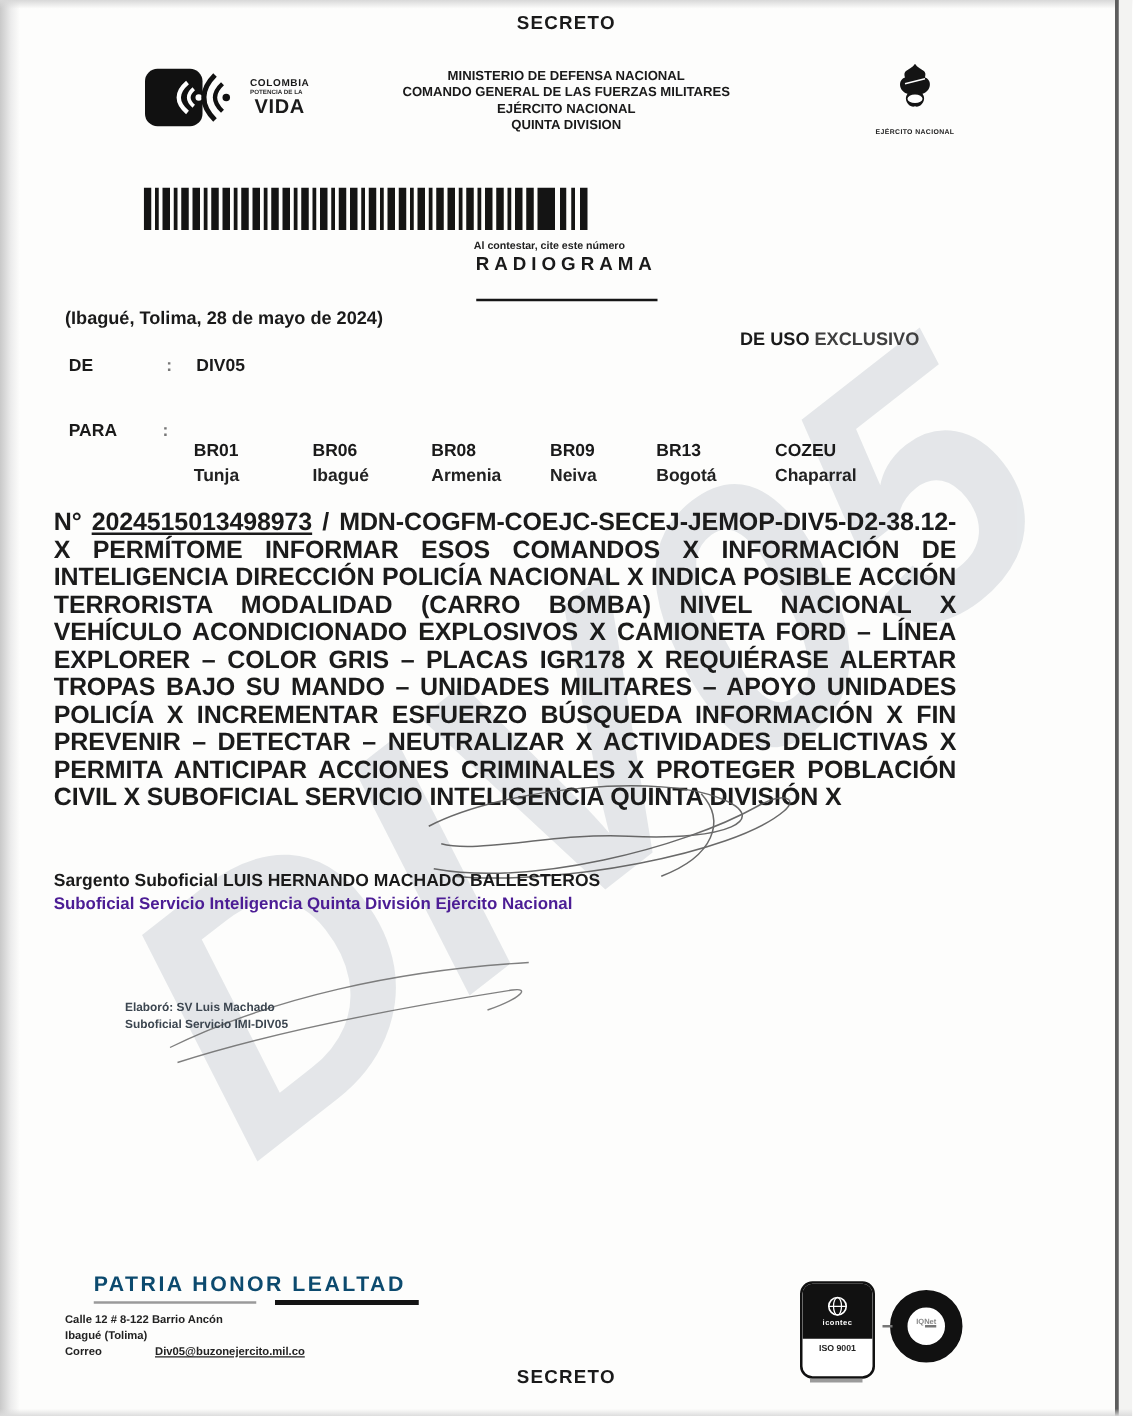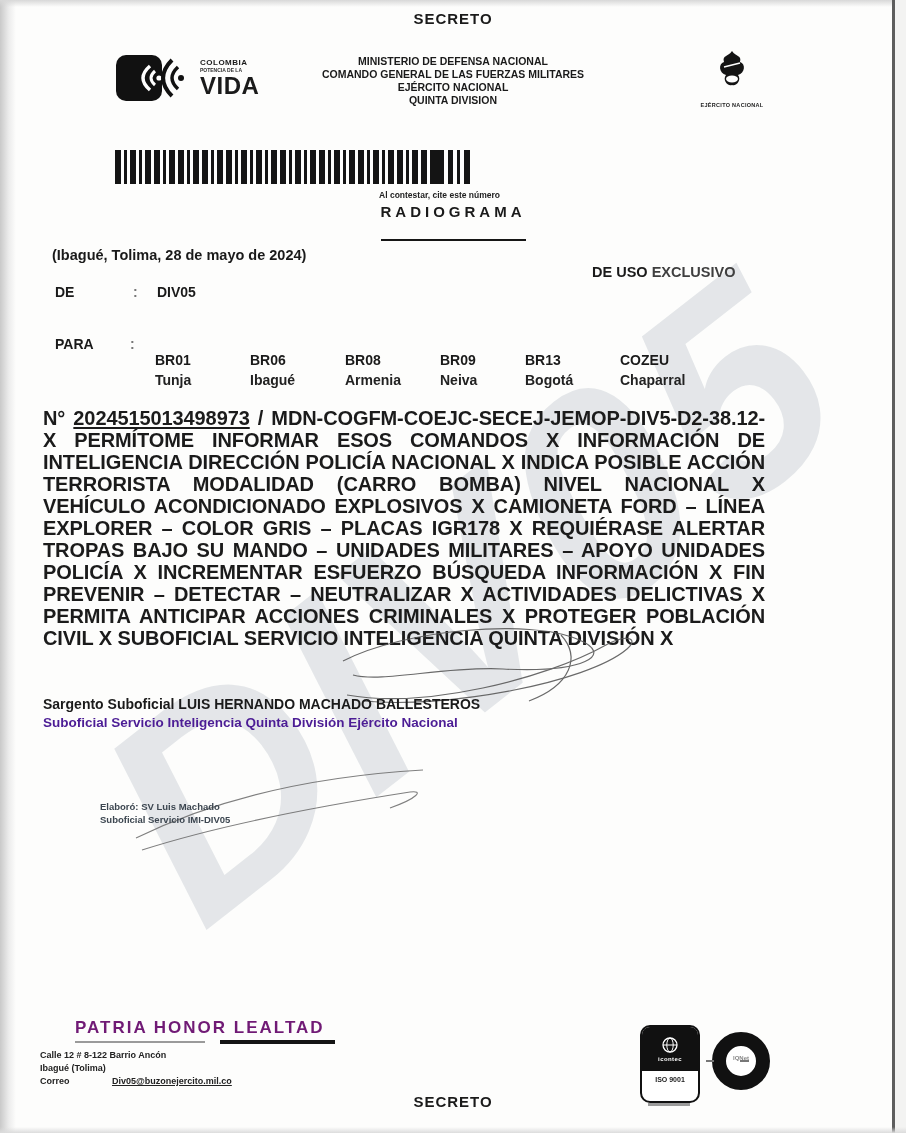--- a/index.html
+++ b/index.html
@@ -31,21 +31,21 @@
   .secreto-top{position:absolute;top:10px;left:0;right:0;text-align:center;
     font-size:15px;font-weight:700;letter-spacing:1px;}
   .secreto-bottom{position:absolute;top:1093px;left:0;right:0;text-align:center;
     font-size:15px;font-weight:700;letter-spacing:1px;}
 
   
   .vida-logo{position:absolute;left:116px;top:50px;display:flex;align-items:center;gap:2px;}
   .vida-text{display:flex;flex-direction:column;line-height:1;margin-left:-14px;}
   .vida-l1{font-size:8px;font-weight:700;letter-spacing:.5px;}
   .vida-l2{font-size:5px;font-weight:600;color:#2e2e2e;margin:1px 0;}
-  .vida-l3{font-size:24px;font-weight:800;letter-spacing:.5px;}
+  .vida-l3{font-size:16px;font-weight:800;letter-spacing:.5px;text-align:center;}
   .hdr-lines{position:absolute;left:223px;top:55px;width:460px;text-align:center;
     font-size:10.5px;font-weight:700;line-height:13px;}
   .crest{position:absolute;left:696px;top:50px;width:72px;text-align:center;}
   .crest-caption{font-size:5.5px;font-weight:700;margin-top:4px;letter-spacing:.3px;color:#222;}
 
   
   .barcode-wrap{position:absolute;left:115px;top:150px;}
   .barcode-caption{font-size:8.5px;font-weight:700;margin-top:2px;color:#222;text-align:right;}
 
   .doc-title{position:absolute;top:203px;left:0;right:0;text-align:center;}
@@ -74,25 +74,25 @@
 
   .sig-flourish{position:absolute;left:325px;top:615px;}
   .sig-name{position:absolute;left:43px;top:696px;font-size:14px;font-weight:700;}
   .sig-title{position:absolute;left:43px;top:715px;font-size:13.5px;font-weight:700;color:#4c1d95;}
 
   .sig2{position:absolute;left:128px;top:760px;}
   .elaboro{position:absolute;left:100px;top:800px;font-size:9.5px;font-weight:700;
     color:#3c4650;line-height:13px;}
 
   .motto{position:absolute;left:75px;top:1018px;font-size:17px;font-weight:800;
-    letter-spacing:2px;color:#701a75;}
+    letter-spacing:2px;color:#0c4a6e;}
   .motto .bar-thin{position:absolute;left:0;right:120px;bottom:-5px;height:2px;background:#9a9a9a;}
   .motto .bar-thick{position:absolute;left:145px;right:-10px;bottom:-6px;height:4px;background:#141414;}
 
-  .address{position:absolute;left:40px;top:1049px;font-size:9px;font-weight:700;
+  .address{position:absolute;left:52px;top:1049px;font-size:9px;font-weight:700;
     line-height:13px;color:#222;}
   .address a{color:#222;text-decoration:underline;margin-left:40px;}
 
   .badge-icontec{position:absolute;left:640px;top:1025px;width:56px;height:74px;
     border-radius:10px;border:2px solid #111;overflow:hidden;background:#fff;}
   .badge-icontec .top{background:#111;height:44px;display:flex;flex-direction:column;
     align-items:center;justify-content:center;color:#fff;}
   .badge-icontec .top .name{font-size:6px;font-weight:700;letter-spacing:.4px;margin-top:2px;}
   .badge-icontec .iso{text-align:center;font-size:7px;font-weight:700;color:#222;margin-top:5px;}
   .badge-caption{position:absolute;left:648px;top:1103px;width:42px;height:3px;background:#9b9b9b;}

